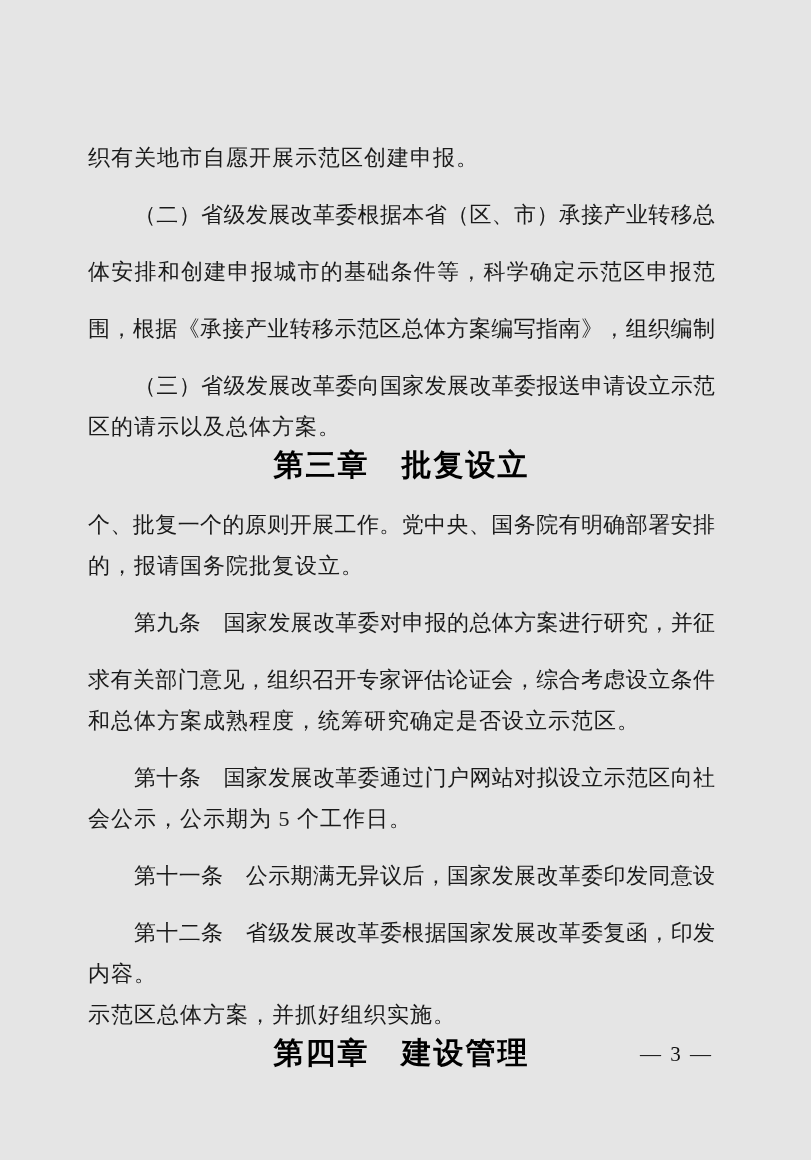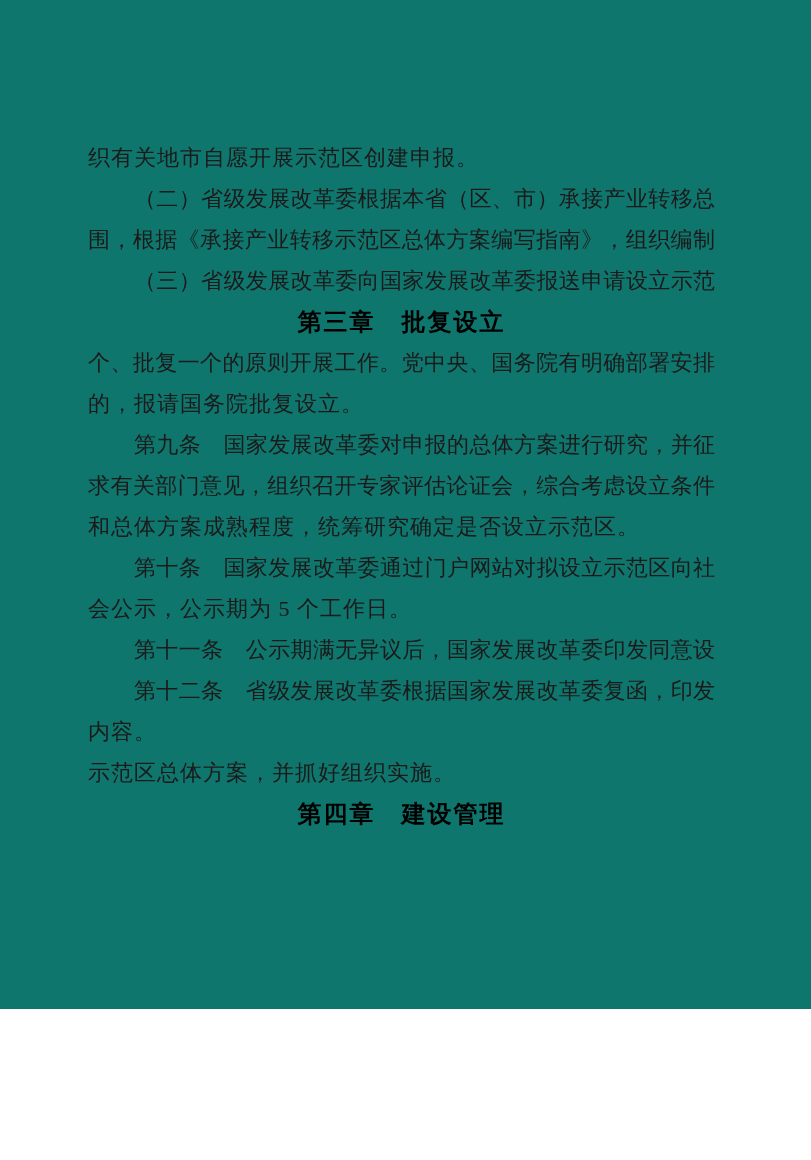--- a/index.html
+++ b/index.html
@@ -3,22 +3,22 @@
 <meta charset="utf-8">
 <style>
   html, body {
     margin: 0;
     padding: 0;
     background: #ffffff;
   }
   .page {
     position: relative;
     width: 811px;
-    height: 1009px;
-    background: #0f766e;
+    height: 1160px;
+    background: #e5e5e5;
     overflow: hidden;
   }
   .content {
     position: absolute;
     left: 88px;
     top: 137px;
     width: 627px;
   }
   .line {
     font-family: "Liberation Serif", "DejaVu Serif", serif;
@@ -28,28 +28,29 @@
     color: #1a1a1a;
     letter-spacing: 1px;
     text-align: left;
     overflow: hidden;
   }
   .line.fill {
     letter-spacing: 0;
     text-align: justify;
     text-align-last: justify;
     text-justify: inter-character;
+    margin-top: 16px;
   }
   .line.indent {
     padding-left: 46px;
   }
   .line.heading {
-    font-family: Liberation Sans, sans-serif;
+    font-family: Liberation Mono, monospace;
     font-weight: 700;
-    font-size: 24px;
+    font-size: 30px;
     color: #000000;
     text-align: right;
     text-align-last: center;
     letter-spacing: 2px;
     padding-left: 0;
   }
   .page-number {
     position: absolute;
     top: 1036px;
     right: 98px;
@@ -60,22 +61,24 @@
     letter-spacing: 2px;
   }
 </style>
 </head>
 <body>
 
 <div class="page">
   <div class="content" id="content">
       <div class="line">织有关地市自愿开展示范区创建申报。</div>
       <div class="line fill indent">（二）省级发展改革委根据本省（区、市）承接产业转移总</div>
+      <div class="line fill">体安排和创建申报城市的基础条件等，科学确定示范区申报范</div>
       <div class="line fill">围，根据《承接产业转移示范区总体方案编写指南》，组织编制示</div>
       <div class="line fill indent">（三）省级发展改革委向国家发展改革委报送申请设立示范</div>
+      <div class="line">区的请示以及总体方案。</div>
       <div class="line heading">第三章　批复设立</div>
       <div class="line fill">个、批复一个的原则开展工作。党中央、国务院有明确部署安排</div>
       <div class="line">的，报请国务院批复设立。</div>
       <div class="line fill indent">第九条　国家发展改革委对申报的总体方案进行研究，并征</div>
       <div class="line fill">求有关部门意见，组织召开专家评估论证会，综合考虑设立条件</div>
       <div class="line">和总体方案成熟程度，统筹研究确定是否设立示范区。</div>
       <div class="line fill indent">第十条　国家发展改革委通过门户网站对拟设立示范区向社</div>
       <div class="line">会公示，公示期为 5 个工作日。</div>
       <div class="line fill indent">第十一条　公示期满无异议后，国家发展改革委印发同意设</div>
       <div class="line fill indent">第十二条　省级发展改革委根据国家发展改革委复函，印发</div>

